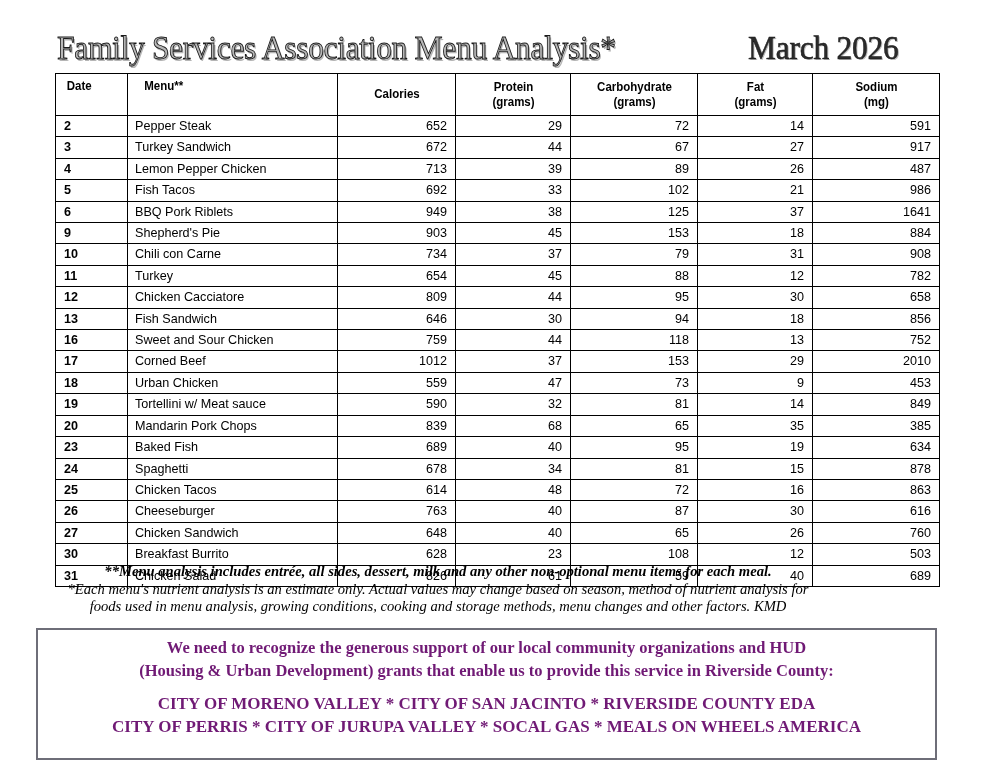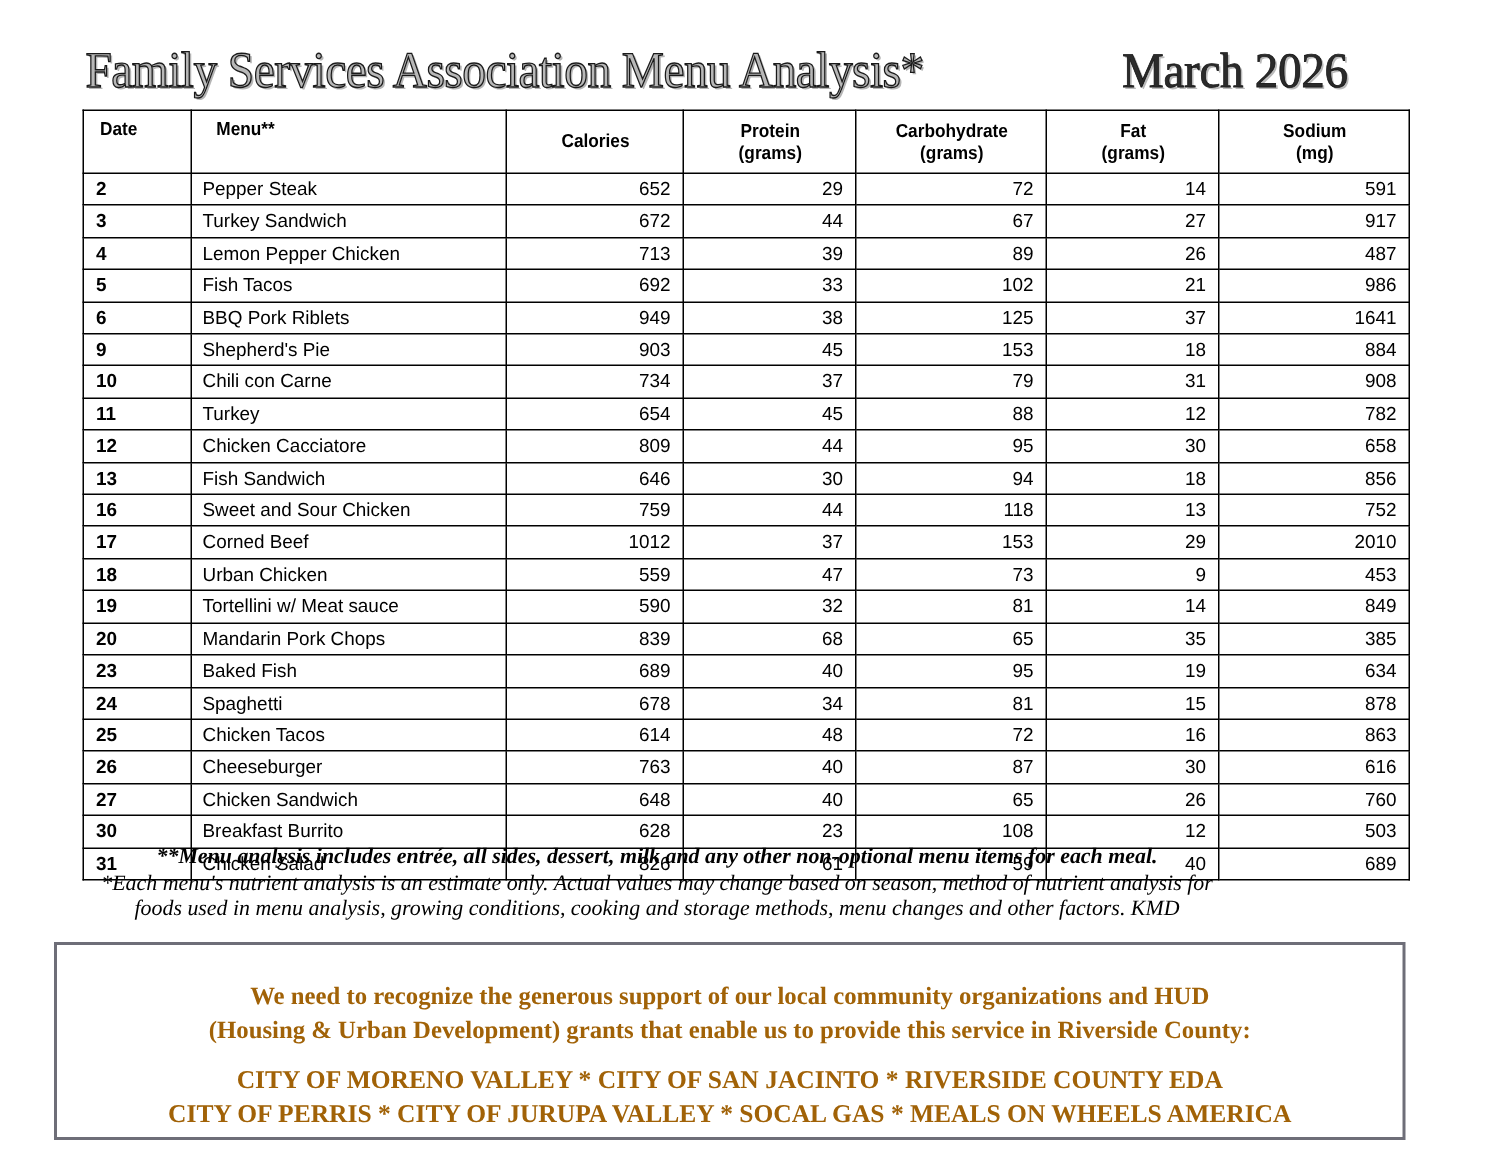--- a/index.html
+++ b/index.html
@@ -140,25 +140,25 @@
     position: absolute;
     left: 36px;
     top: 628px;
     width: 901px;
     height: 132px;
     border: 2px solid #6e6e78;
     box-sizing: border-box;
     background: #fff;
   }
   .ack-inner {
-    padding-top: 22px;
+    padding-top: 6px;
     text-align: center;
     font-family: "Liberation Serif", serif;
     font-weight: bold;
-    color: #a16207;
+    color: #701a75;
   }
   .ack-line {
     white-space: nowrap;
     line-height: 23px;
   }
   .ack-intro { font-size: 16.5px; }
   .ack-orgs  { font-size: 17px; }
   .ack-orgs.first { margin-top: 10px; }
 </style>
 </head>

